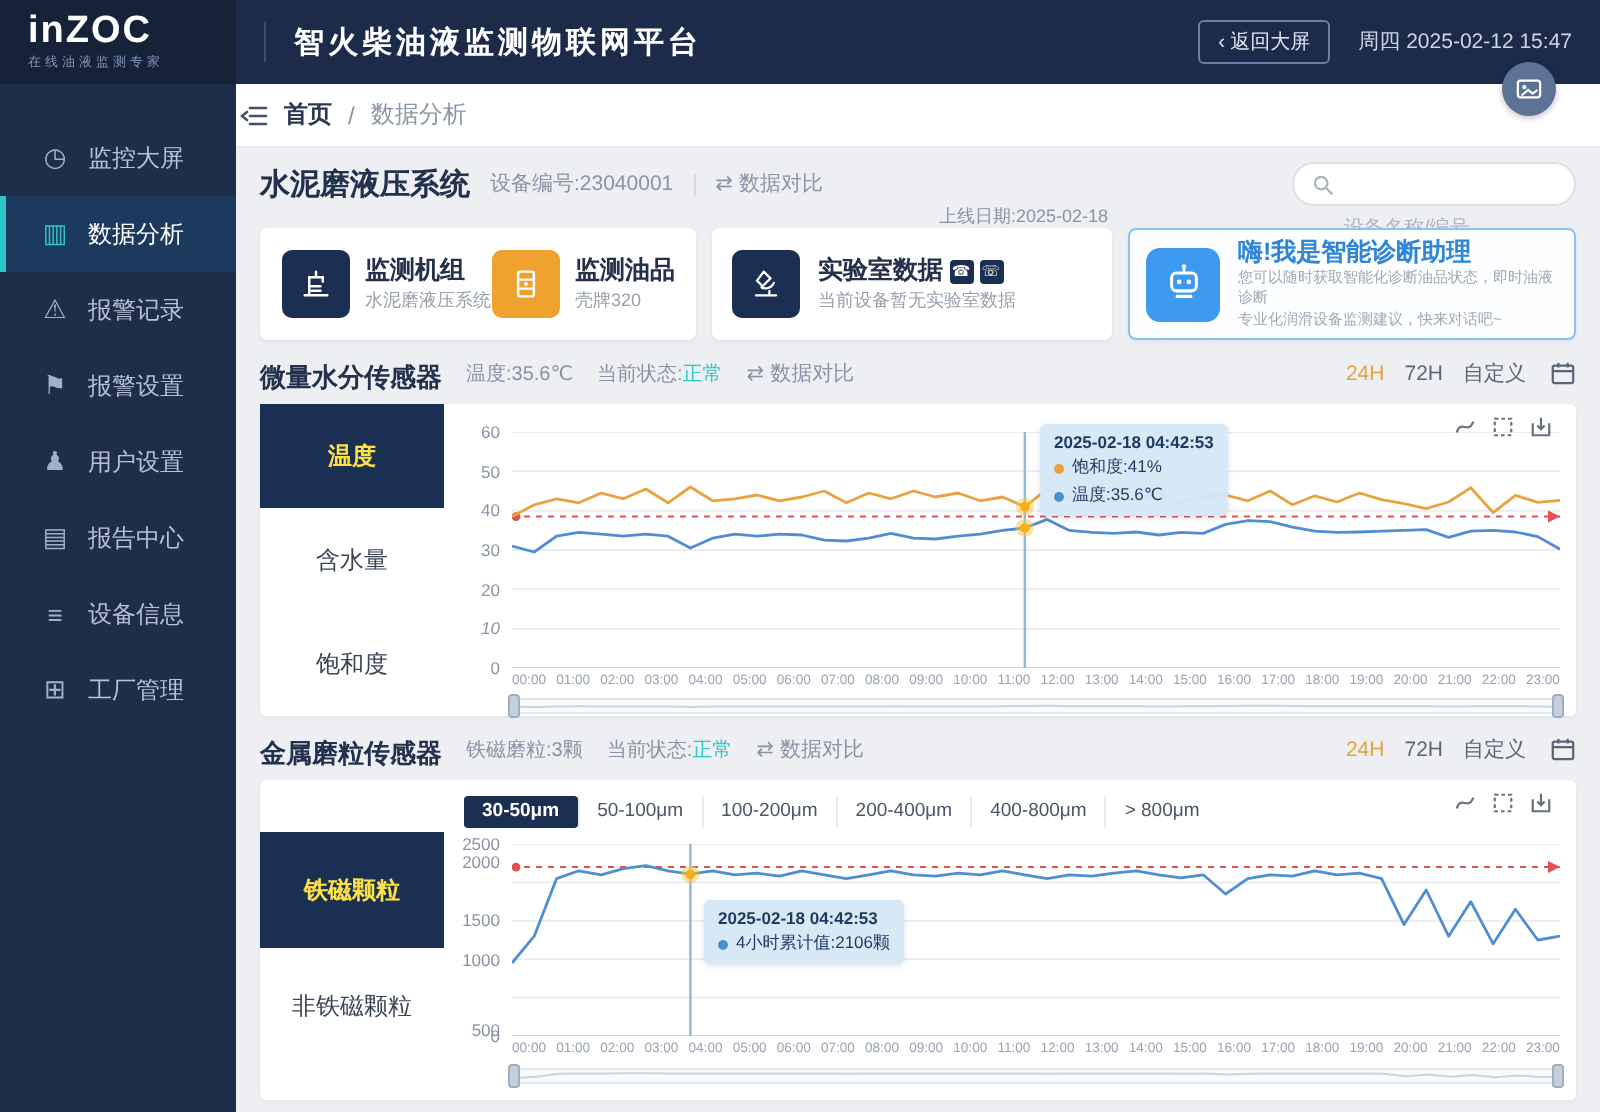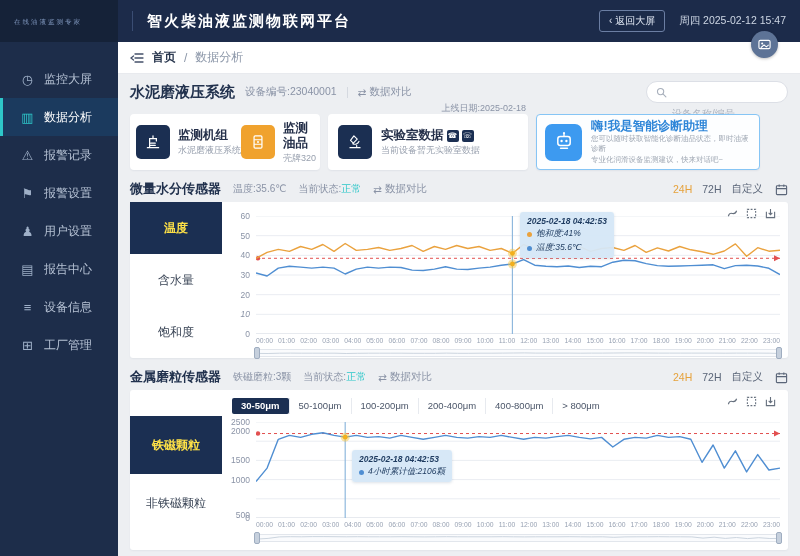--- a/index.html
+++ b/index.html
@@ -17,52 +17,52 @@
   .hdr-time{color:#cdd6e4;font-size:10.5px;}
   .float-btn{position:absolute;left:751px;top:31px;width:27px;height:27px;border-radius:50%;background:#5d7396;z-index:9;
              display:flex;align-items:center;justify-content:center;box-shadow:0 1px 3px rgba(0,0,0,.25);}
   
   .sidebar{position:absolute;left:0;top:42px;width:118px;height:514px;background:#1d2d4a;padding-top:18px;box-sizing:border-box;}
   .side-item{height:38px;display:flex;align-items:center;gap:9px;padding-left:17px;color:#b6c2d4;font-size:12px;cursor:pointer;border-left:3px solid transparent;box-sizing:border-box;}
   .side-item .si-ico{font-size:13px;width:15px;text-align:center;color:#9fb0c8;}
   .side-item.active{background:#1b3a5e;border-left:3px solid #2ec7c9;color:#fff;}
   .side-item.active .si-ico{color:#2ec7c9;}
   
-  .crumbbar{position:absolute;left:118px;top:42px;width:682px;height:32px;background:#fff;border-bottom:1px solid #e8eaee;display:flex;align-items:center;padding:0 12px;box-sizing:border-box;gap:8px;}
+  .crumbbar{position:absolute;left:118px;top:42px;width:682px;height:32px;background:#fff;border-bottom:1px solid #e8eaee;display:flex;align-items:center;padding:0 2px;box-sizing:border-box;gap:8px;}
   .crumb-home{font-size:12px;color:#2b3950;font-weight:bold;}
   .crumb-sep{font-size:12px;color:#8b96a8;}
   .crumb-cur{font-size:12px;color:#8b96a8;}
   
   .main{position:absolute;left:118px;top:74px;width:682px;height:482px;background:#edeff2;padding:8px 12px;box-sizing:border-box;}
   .dev-row{display:flex;align-items:center;gap:10px;height:20px;}
   .dev-title{font-size:15px;font-weight:bold;color:#22324e;}
   .dev-code{font-size:10.5px;color:#8a93a6;}
   .vsep{width:1px;height:11px;background:#d5d9e0;}
   .link-dim{font-size:10.5px;color:#8a93a6;cursor:pointer;display:flex;align-items:center;gap:3px;}
   .search-box{margin-left:auto;width:142px;height:22px;background:#fff;border:1px solid #dcdfe6;border-radius:11px;display:flex;align-items:center;gap:5px;padding:0 9px;box-sizing:border-box;}
   .search-ph{font-size:10px;color:#aeb5c0;margin-top:44px;}
   
   .cards{display:flex;gap:8px;margin-top:12px;height:56px;position:relative;}
   .card{background:#fff;border-radius:4px;box-shadow:0 1px 2px rgba(20,40,80,.06);display:flex;align-items:center;box-sizing:border-box;}
-  .card.c1{width:190px;justify-content:space-between;padding:0 6px;}
+  .card.c1{width:218px;justify-content:center;padding:0 6px;}
   .card.c2{width:200px;padding:0 10px;gap:9px;position:relative;}
   .metric{display:flex;align-items:center;gap:8px;}
   .mic{width:34px;height:34px;border-radius:5px;display:flex;align-items:center;justify-content:center;flex:0 0 auto;}
   .mic.navy{background:#1b2f52;}
   .mic.orange{background:#f0a22e;}
   .m-label{font-size:12.5px;font-weight:bold;color:#25304a;line-height:15px;}
   .m-sub{font-size:9px;color:#98a0ae;line-height:12px;margin-top:1px;white-space:nowrap;}
   .lab-date{position:absolute;right:2px;top:-12px;font-size:9px;color:#8a93a6;white-space:nowrap;}
   .mini-ic{width:12px;height:12px;border-radius:2px;background:#1b2f52;color:#fff;font-size:7.5px;display:inline-flex;align-items:center;justify-content:center;margin-left:3px;vertical-align:middle;}
   .card.ai{width:224px;border:1px solid #86c5f5;background:#fdfeff;padding:0 8px;gap:9px;cursor:pointer;}
   .ai-ic{width:37px;height:37px;border-radius:7px;background:#3d9af0;display:flex;align-items:center;justify-content:center;flex:0 0 auto;}
   .ai-title{font-size:12.5px;font-weight:bold;color:#2f86d8;line-height:15px;}
   .ai-desc{font-size:7.5px;color:#a0a8b4;line-height:1.4;margin-top:0;}
   
-  .sec-hdr{display:flex;align-items:center;gap:12px;height:18px;margin-top:10px;}
+  .sec-hdr{display:flex;align-items:flex-start;gap:12px;height:18px;margin-top:10px;}
   .sec-title{font-size:13px;font-weight:bold;color:#22324e;}
   .sec-meta{font-size:10px;color:#8a93a6;}
   .st-ok{color:#2ec7c9;}
   .ranges{margin-left:auto;display:flex;align-items:center;gap:10px;}
   .rng{font-size:10.5px;color:#5a6578;cursor:pointer;}
   .rng.active{color:#e6a23c;}
   
   .chart-card{position:relative;background:#fff;border-radius:3px;box-shadow:0 1px 2px rgba(20,40,80,.05);margin-top:4px;}
   #chartcard1{height:156px;}
   #chartcard2{height:160px;}
@@ -83,32 +83,33 @@
   .plot{position:absolute;left:30px;top:0;}
   .xax{position:absolute;left:30px;width:524px;display:flex;justify-content:space-between;}
   .xax span{font-size:6.8px;color:#98a2b3;white-space:nowrap;}
   #xax1{top:121px;} #xax2{top:99px;}
   .dz{position:absolute;left:30px;width:524px;height:8px;background:#fafbfd;border:1px solid #e2e6ec;border-radius:2px;box-sizing:border-box;}
   #dz1{top:133px;} #dz2{top:112px;}
   .dz svg{position:absolute;left:0;top:0;}
   .dzh{position:absolute;top:-3px;width:6px;height:12px;background:#c6d0dd;border:1px solid #9fadc0;border-radius:2px;box-sizing:border-box;cursor:ew-resize;}
   .dzh.l{left:-3px;} .dzh.r{right:-3px;}
   
-  .tip{position:absolute;background:rgba(213,231,247,.95);border-radius:3px;padding:4px 7px;z-index:4;box-shadow:0 1px 3px rgba(30,60,100,.15);font-style:italic;}
+  .tip{position:absolute;background:rgba(213,231,247,.95);border-radius:3px;padding:4px 7px;z-index:4;box-shadow:0 1px 3px rgba(30,60,100,.15);}
   .tip-time{font-size:8.5px;color:#1d3a5f;font-weight:bold;white-space:nowrap;}
   .tip-row{font-size:8.5px;color:#1d3a5f;display:flex;align-items:center;gap:4px;margin-top:2px;white-space:nowrap;}
   .dot{width:5px;height:5px;border-radius:50%;display:inline-block;flex:0 0 auto;}
   .dot.c-orange{background:#eaa23e;} .dot.c-blue{background:#4f8ed2;}
   #tip1{left:390px;top:10px;} #tip2{left:222px;top:60px;}
 </style>
 </head>
 <body>
 
 <div class="header">
   <div class="logo-block">
+    <span class="logo-main">inZOC</span>
     <span class="logo-sub">在线油液监测专家</span>
   </div>
   <div class="hdr-div"></div>
   <div class="hdr-title">智火柴油液监测物联网平台</div>
   <div class="hdr-right">
     <button class="back-btn">‹ <span>返回大屏</span></button>
     <span class="hdr-time">周四 2025-02-12 15:47</span>
   </div>
 </div>
 <div class="float-btn">

